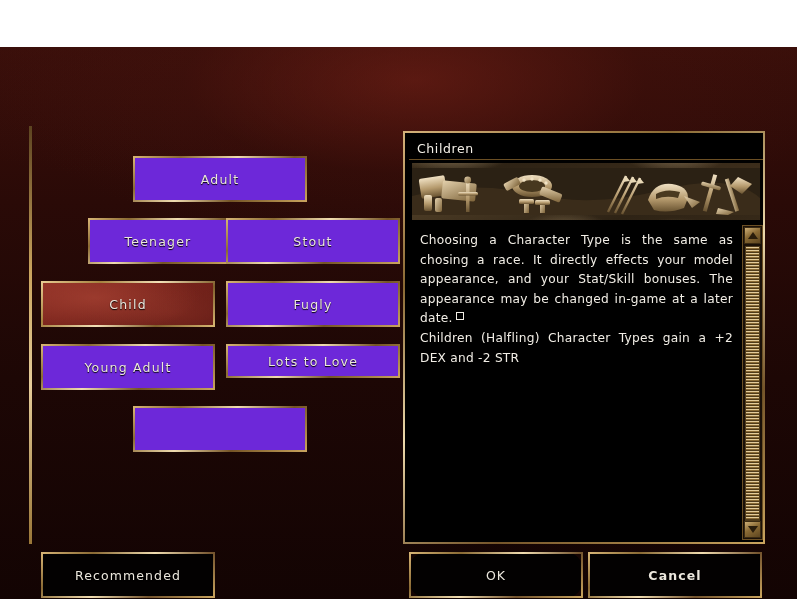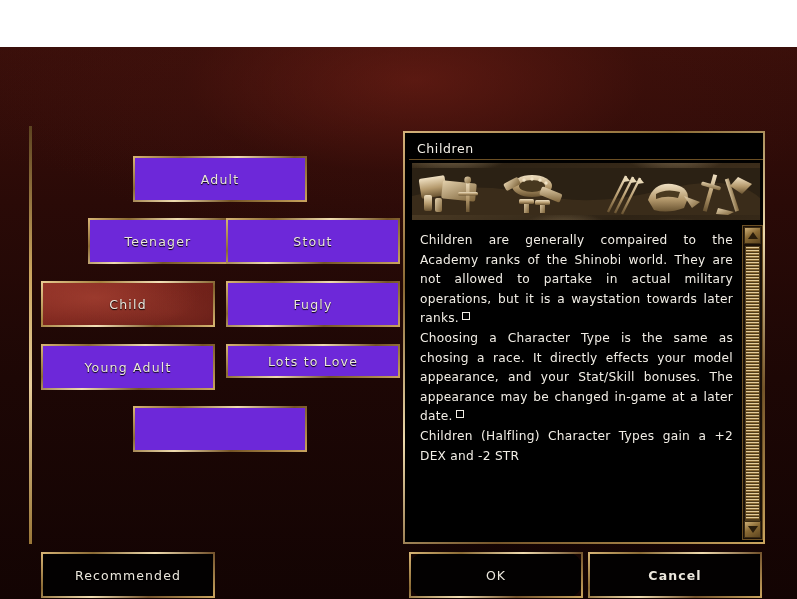--- a/index.html
+++ b/index.html
@@ -357,21 +357,20 @@
 
         <rect x="296" y="6" width="4" height="38" fill="url(#met)" transform="rotate(16 298 25)"></rect>
         <rect x="289" y="16" width="20" height="4" rx="1.5" fill="url(#met2)" transform="rotate(16 299 18)"></rect>
         <rect x="318" y="10" width="4" height="34" fill="url(#met2)" transform="rotate(-18 320 27)"></rect>
         <polygon points="326,9 340,16 330,26 318,18" fill="url(#met)"></polygon>
         <polygon points="306,40 322,44 316,47 304,46" fill="url(#met2)"></polygon>
       </svg>
     </div>
 
     <div class="desc-body">
-      <p><span>Children are generally compaired to the Academy ranks of the Shinobi world. They are not allowed to partake in actual military operations, but it is a waystation towards later ranks.</span><span class="box-glyph"></span></p>
       <p><span>Choosing a Character Type is the same as chosing a race. It directly effects your model appearance, and your Stat/Skill bonuses. The appearance may be changed in-game at a later date.</span><span class="box-glyph"></span></p>
       <p><span>Children (Halfling) Character Types gain a +2 DEX and -2 STR</span></p>
     </div>
 
     <div class="scrollbar">
       <div class="sb-arrow up">
         <span class="tri up"></span>
       </div>
       <div class="sb-track"></div>
       <div class="sb-arrow down">

